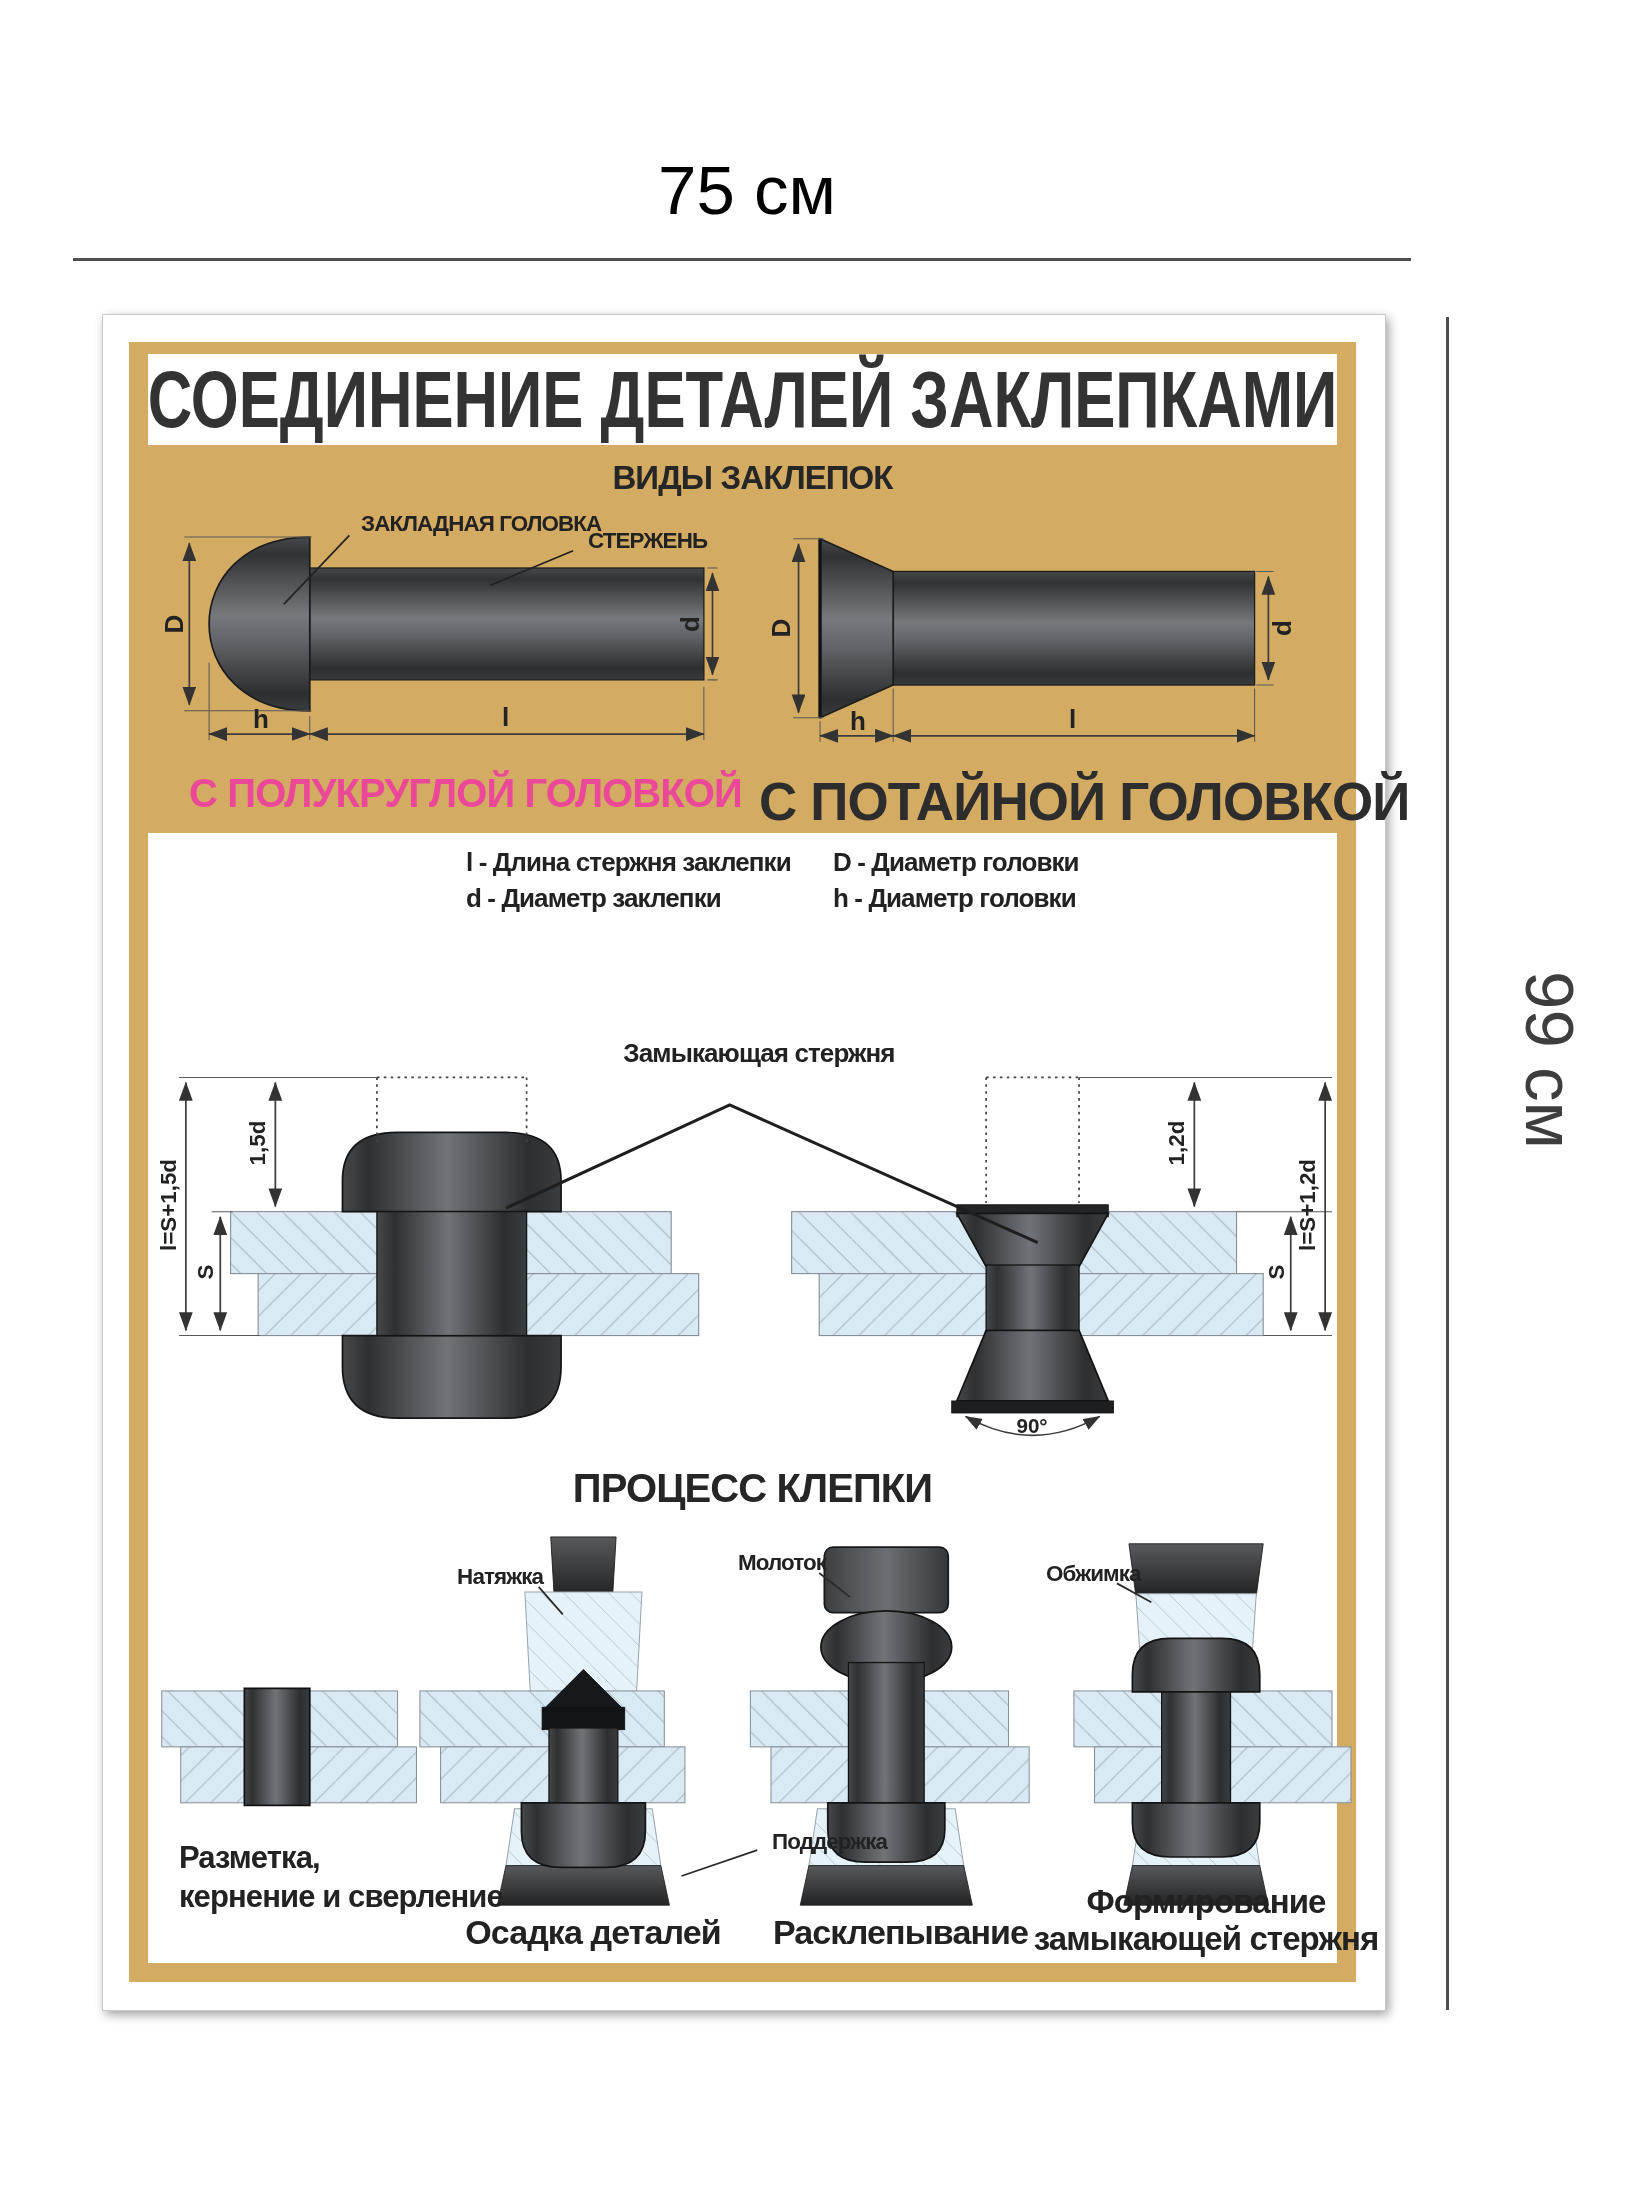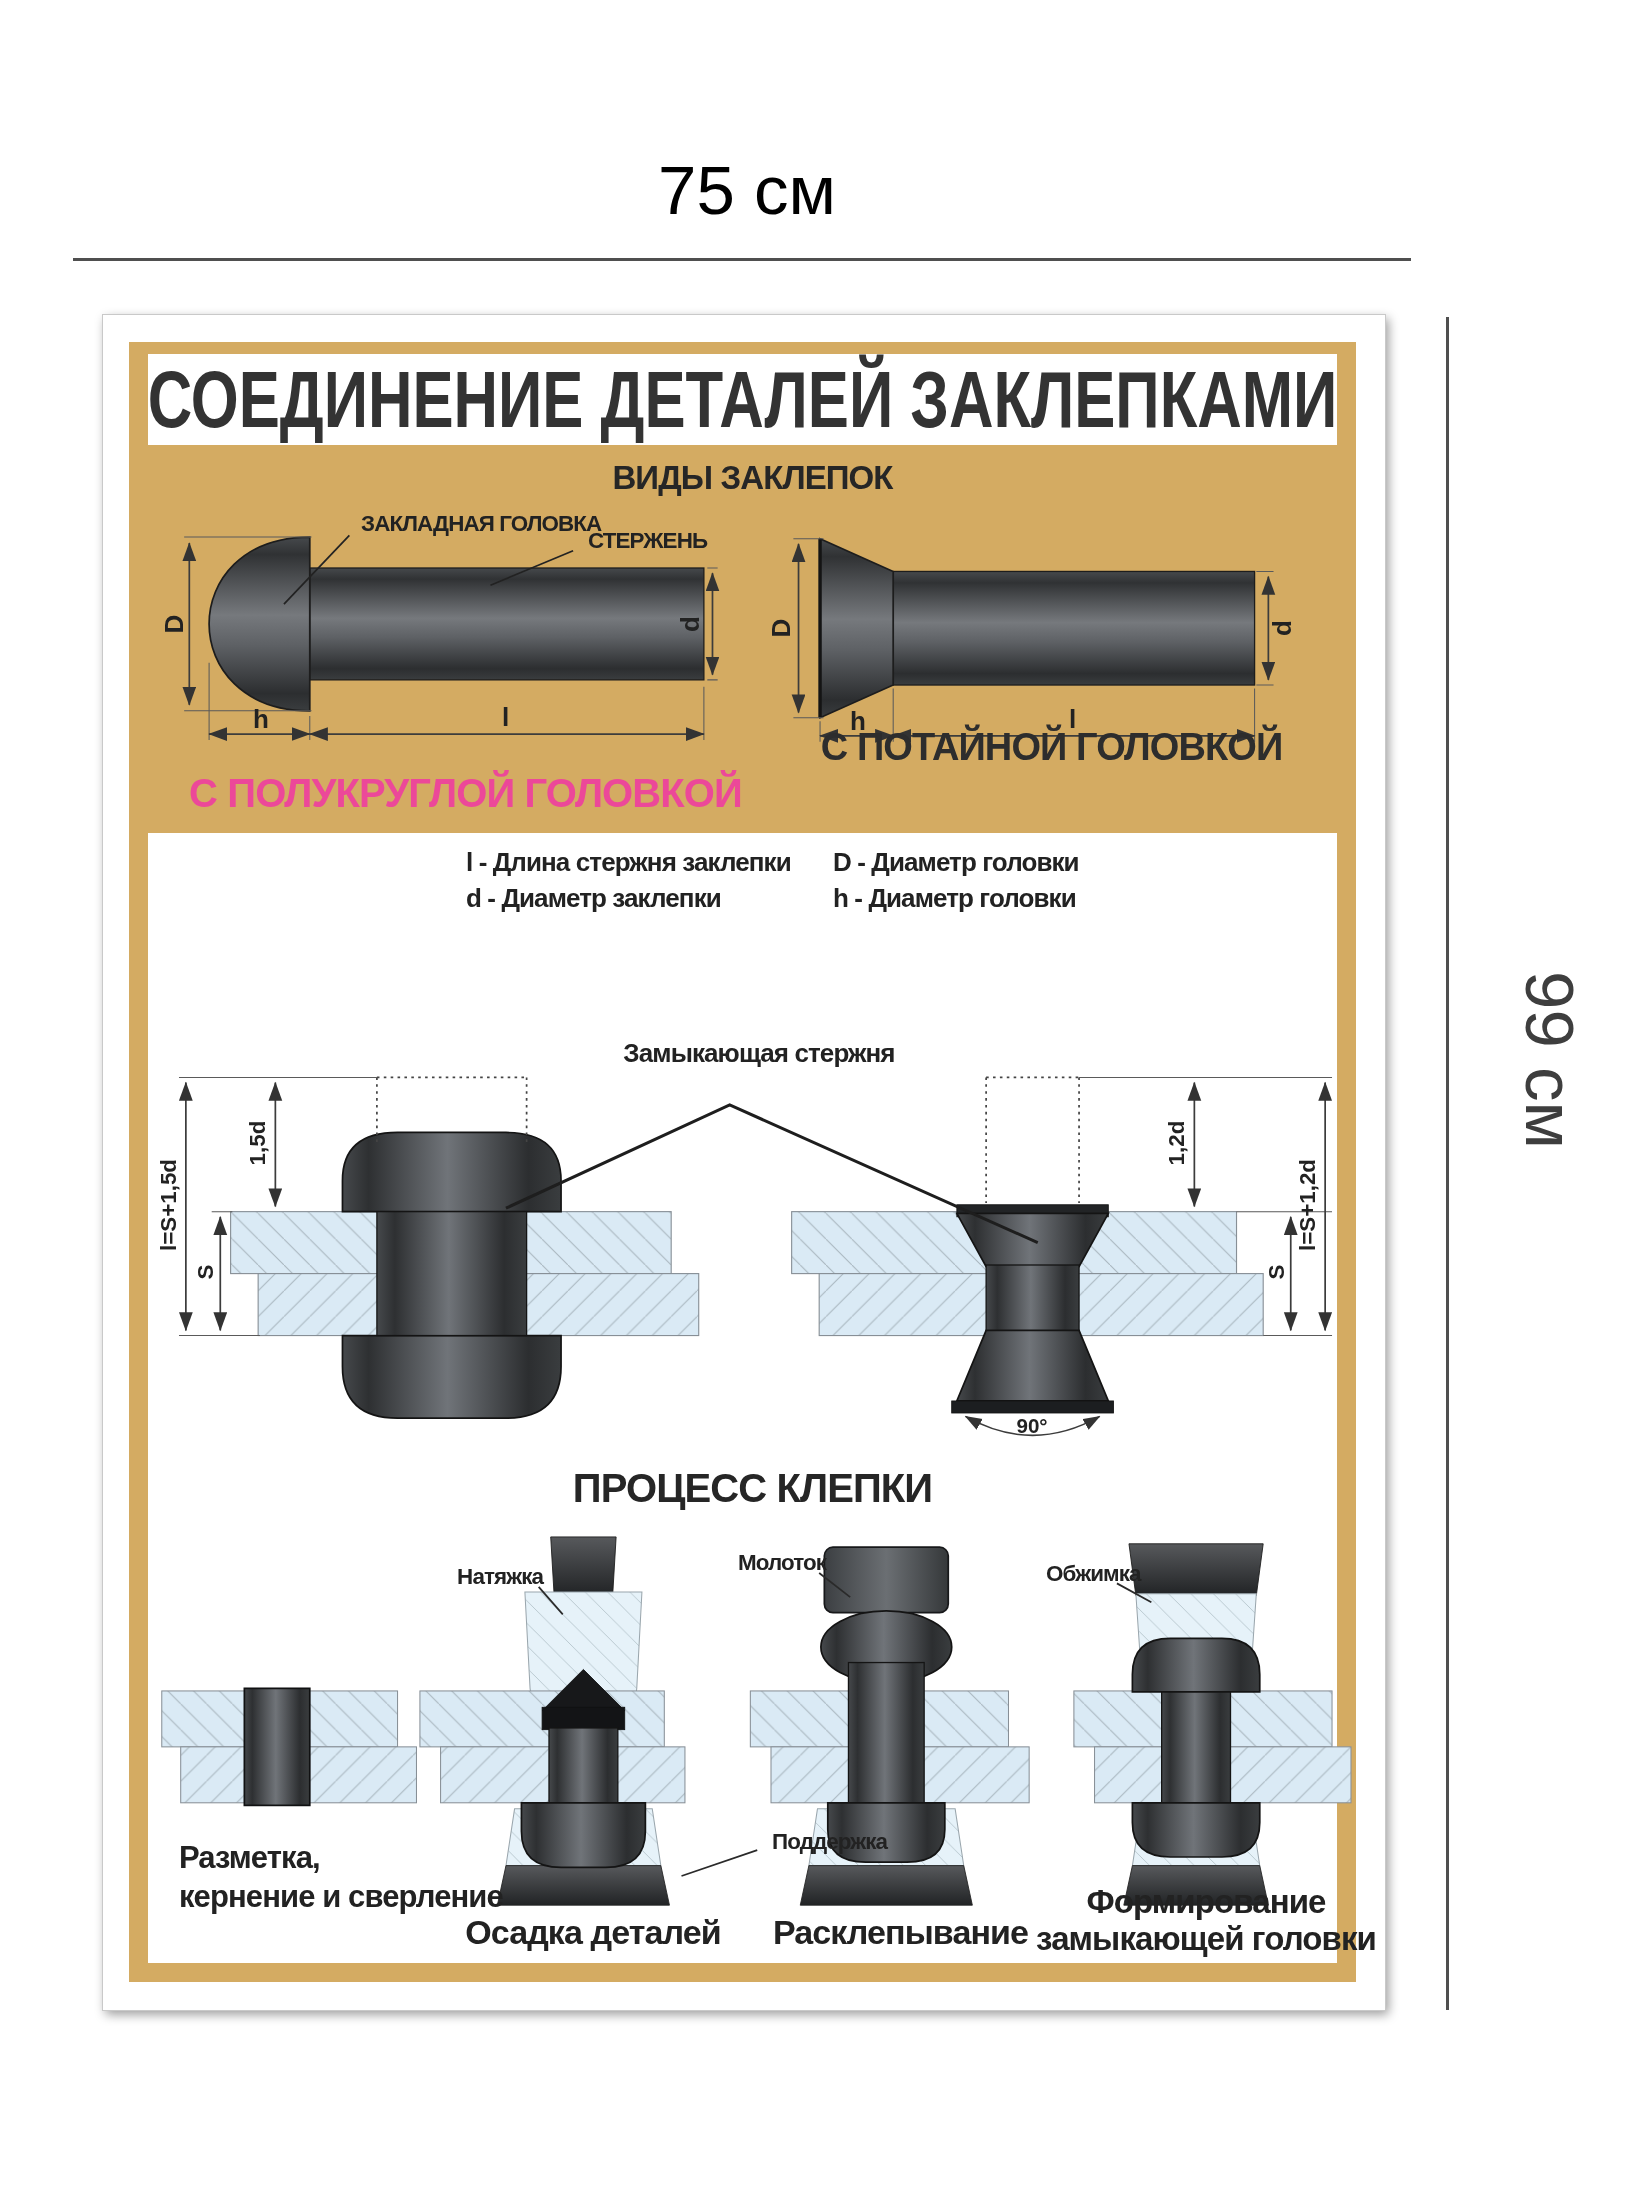--- a/index.html
+++ b/index.html
@@ -225,21 +225,21 @@
   <div class="lbl" style="left:253px;top:704px;font-size:26px;">h</div>
   <div class="lbl" style="left:502px;top:702px;font-size:26px;">l</div>
   <div class="lbl rot" style="left:690px;top:624px;font-size:26px;">d</div>
 
   <div class="lbl rot" style="left:781px;top:628px;font-size:26px;">D</div>
   <div class="lbl" style="left:850px;top:706px;font-size:26px;">h</div>
   <div class="lbl" style="left:1069px;top:704px;font-size:26px;">l</div>
   <div class="lbl rot" style="left:1282px;top:628px;font-size:26px;">d</div>
 
   <div class="lbl ctr cond" style="left:163px;top:771px;width:585px;font-size:40px;color:#ec4899;">С ПОЛУКРУГЛОЙ ГОЛОВКОЙ</div>
-  <div class="lbl ctr cond" style="left:749px;top:726px;width:585px;font-size:38px;color:#2d2d2d;">С ПОТАЙНОЙ ГОЛОВКОЙ</div>
+  <div class="lbl ctr cond" style="left:749px;top:771px;width:585px;font-size:53px;color:#2d2d2d;">С ПОТАЙНОЙ ГОЛОВКОЙ</div>
 
   <div class="lbl cond" style="left:456px;top:847px;font-size:26px;">l - Длина стержня заклепки</div>
   <div class="lbl cond" style="left:456px;top:883px;font-size:26px;">d - Диаметр заклепки</div>
   <div class="lbl cond" style="left:823px;top:847px;font-size:26px;">D - Диаметр головки</div>
   <div class="lbl cond" style="left:823px;top:883px;font-size:26px;">h - Диаметр головки</div>
 
   <div class="lbl ctr cond" style="left:575px;top:1038px;width:348px;font-size:26px;">Замыкающая стержня</div>
 
   <div class="lbl rot" style="left:258px;top:1143px;font-size:22.4px;">1,5d</div>
   <div class="lbl rot" style="left:169px;top:1205px;font-size:22.4px;">l=S+1,5d</div>
@@ -255,16 +255,16 @@
   <div class="lbl rt cond" style="left:387px;top:1564px;width:146px;font-size:22.4px;">Натяжка</div>
   <div class="lbl rt cond" style="left:673px;top:1550px;width:143px;font-size:22.4px;">Молоток</div>
   <div class="lbl cond" style="left:1036px;top:1561px;font-size:22.4px;">Обжимка</div>
   <div class="lbl cond" style="left:762px;top:1829px;font-size:22.4px;">Поддержка</div>
 
   <div class="lbl cond" style="left:169px;top:1840px;font-size:31px;">Разметка,</div>
   <div class="lbl cond" style="left:169px;top:1879px;font-size:31px;">кернение и сверление</div>
   <div class="lbl ctr cond" style="left:411px;top:1913px;width:344px;font-size:34px;">Осадка деталей</div>
   <div class="lbl ctr cond" style="left:714px;top:1913px;width:353px;font-size:34px;">Расклепывание</div>
   <div class="lbl ctr cond" style="left:1011px;top:1883px;width:370px;font-size:33px;">Формирование</div>
-  <div class="lbl ctr cond" style="left:1011px;top:1920px;width:370px;font-size:33px;">замыкающей головки</div>
+  <div class="lbl ctr cond" style="left:1011px;top:1920px;width:370px;font-size:33px;">замыкающей стержня</div>
 
 </div>
 
 
 </body></html>

